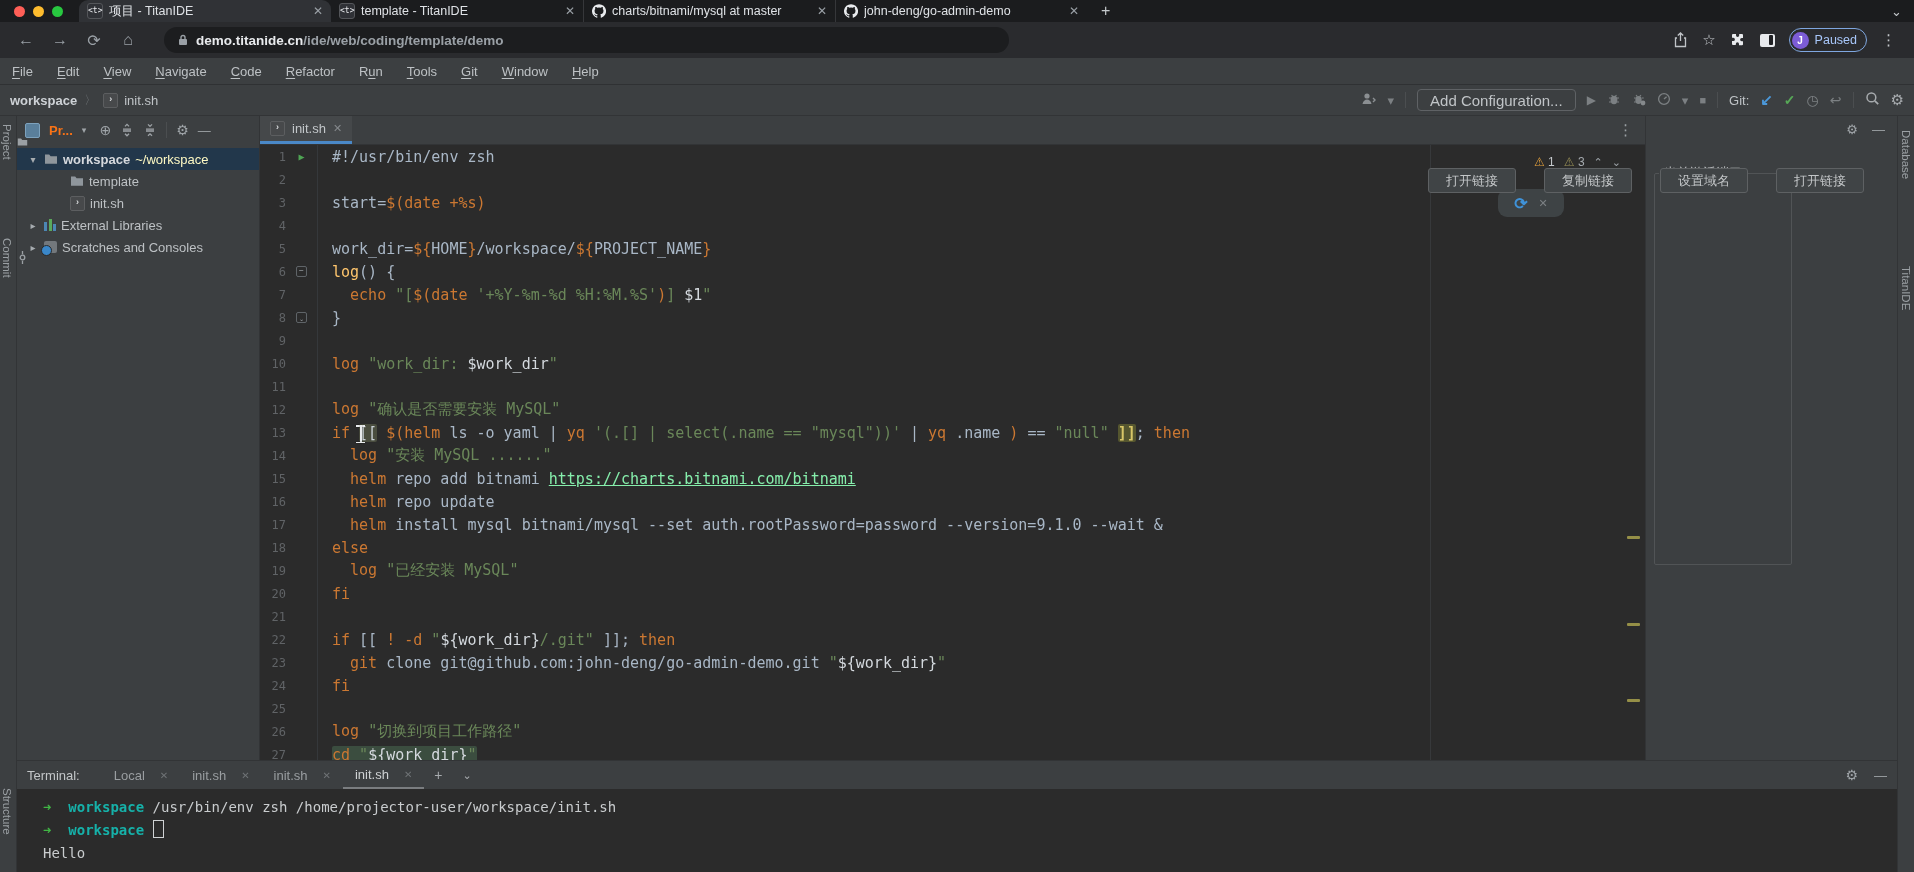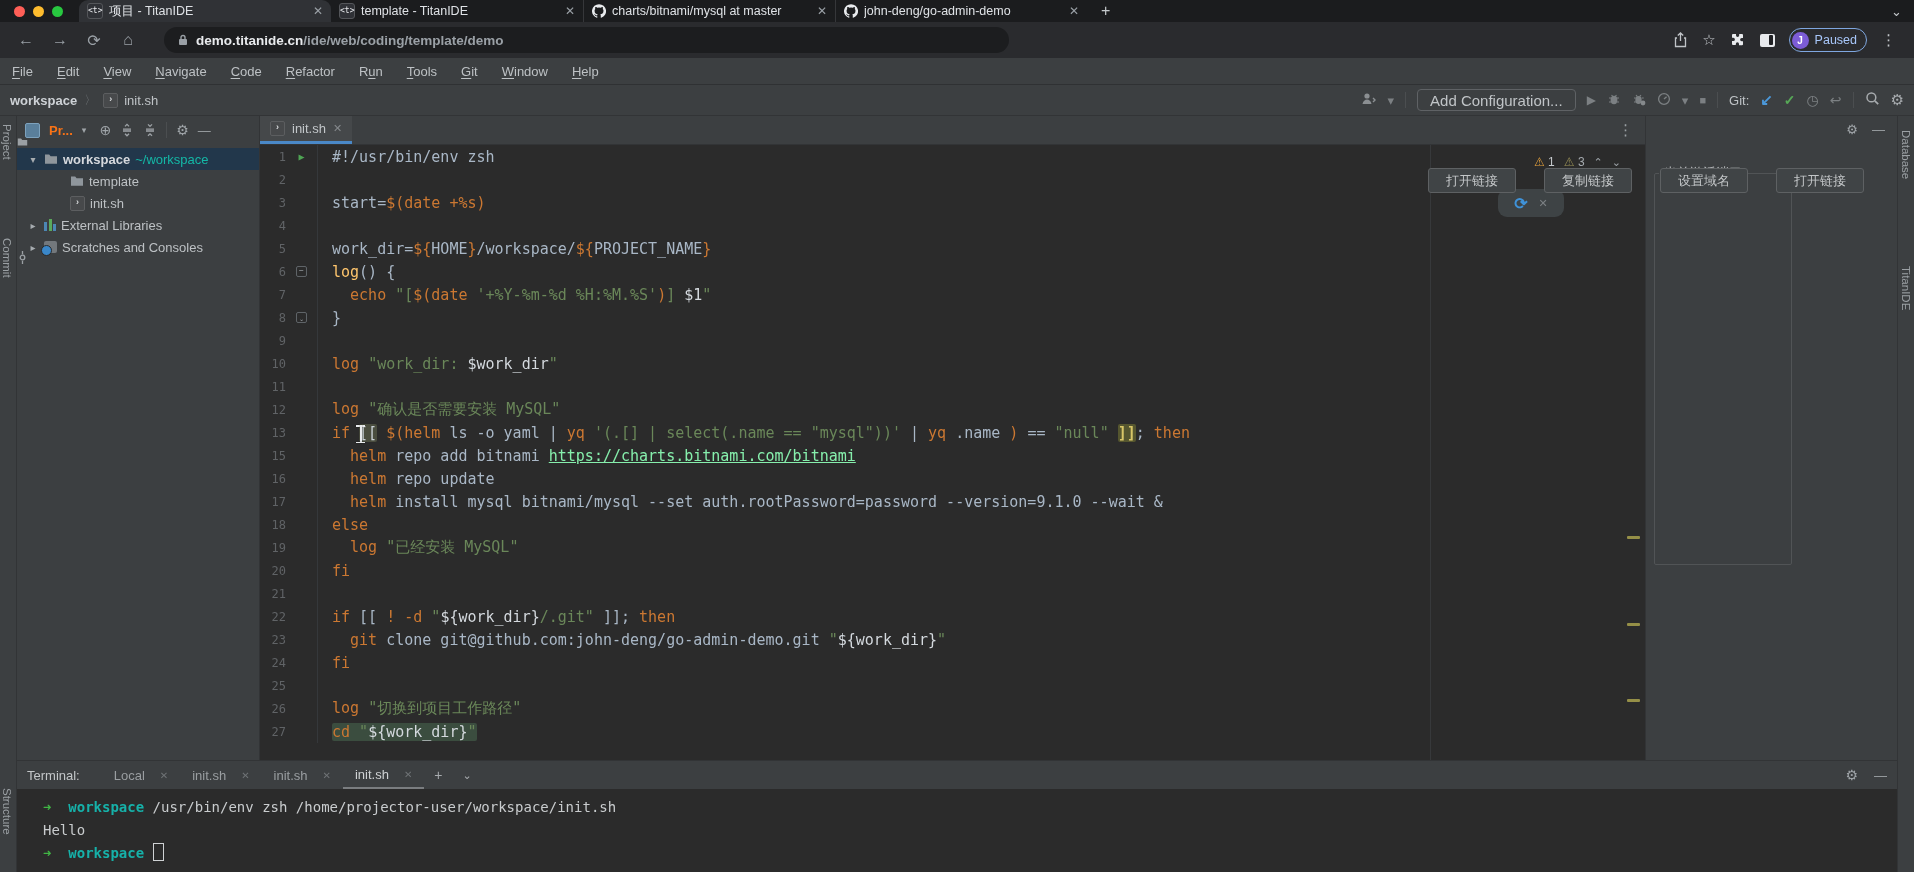--- a/index.html
+++ b/index.html
@@ -75,21 +75,21 @@
   .phead{height:28px;display:flex;align-items:center;gap:9px;padding:0 8px;}
   .phead .lbl{color:#f97316;font-weight:bold;}
   .pico{width:13px;height:13px;background:#5a7f9b;border:1px solid #7da2bd;border-radius:2px;}
   .hic{color:#9fa4a8;font-size:13px;}
   .hsvg{width:14px;height:14px;stroke:#9fa4a8;fill:none;stroke-width:1.3;}
   .trow{height:22px;display:flex;align-items:center;gap:5px;}
   .trow.selected{background:#22374b;}
   .tchev{width:12px;color:#a7acb0;font-size:10px;text-align:center;flex:none;}
   .tlabel{white-space:nowrap;}
   .tlabel.b{font-weight:bold;color:#d6d9dd;}
-  .thint{color:#14b8a6;white-space:nowrap;}
+  .thint{color:#fef9c3;white-space:nowrap;}
   .ic-folder{width:14px;height:12px;flex:none;}
   .ic-libs{display:flex;gap:1.5px;align-items:flex-end;height:12px;flex:none;}
   .ic-libs i{width:3px;display:block;}
   .ic-scratch{width:13px;height:12px;background:#73787c;border-radius:2px;position:relative;flex:none;}
   .ic-scratch:after{content:"";position:absolute;left:-3px;bottom:-3px;width:9px;height:9px;
                     border-radius:50%;background:#3a87c9;border:1px solid #2b2b2b;}
 
   
   .editor{flex:1;min-width:0;background:#2b2b2b;display:flex;flex-direction:column;position:relative;}
   .etabs{height:28px;background:#3c3f41;border-bottom:1px solid #323436;display:flex;align-items:stretch;}
@@ -474,20 +474,25 @@
                 <span class="ln">12</span>
                 <span class="gi"></span>
                 <span class="ct"><span class="ck">log</span><span class="cp"> </span><span class="cs">"确认是否需要安装 MySQL"</span></span>
               </div>
               <div class="cl">
                 <span class="ln">13</span>
                 <span class="gi"></span>
                 <span class="ct"><span class="ck">if</span><span class="cp"> </span><span class="cb1">[[</span><span class="cp"> </span><span class="ck">$(</span><span class="ck">helm</span><span class="cp"> ls -o yaml | </span><span class="ck">yq</span><span class="cp"> </span><span class="cs">'(.[] | select(.name == "mysql"))'</span><span class="cp"> | </span><span class="ck">yq</span><span class="cp"> .name </span><span class="ck">)</span><span class="cp"> == </span><span class="cs">"null"</span><span class="cp"> </span><span class="cb2">]]</span><span class="cp">; </span><span class="ck">then</span></span>
               </div>
               <div class="cl">
+                <span class="ln">14</span>
+                <span class="gi"></span>
+                <span class="ct"><span class="cp">  </span><span class="ck">log</span><span class="cp"> </span><span class="cs">"安装 MySQL ......"</span></span>
+              </div>
+              <div class="cl">
                 <span class="ln">15</span>
                 <span class="gi"></span>
                 <span class="ct"><span class="cp">  </span><span class="ck">helm</span><span class="cp"> repo add bitnami </span><span class="cu">https://charts.bitnami.com/bitnami</span></span>
               </div>
               <div class="cl">
                 <span class="ln">16</span>
                 <span class="gi"></span>
                 <span class="ct"><span class="cp">  </span><span class="ck">helm</span><span class="cp"> repo update</span></span>
               </div>
               <div class="cl">
@@ -587,22 +592,22 @@
             </div>
           <span class="ticon">+</span>
           <span class="ticon" style="font-size:11px;">⌄</span>
           <div class="ttabs-right">
             <span style="font-size:14px;">⚙</span>
             <span>—</span>
           </div>
         </div>
         <div class="tbody" id="tbody">
             <div class="tl-line"><span class="tarrow">➜</span><span class="tdir">  workspace</span><span class="tp"> /usr/bin/env zsh /home/projector-user/workspace/init.sh</span></div>
+            <div class="tl-line"><span class="tarrow">➜</span><span class="tdir">  workspace</span><span class="tcur"></span></div>
             <div class="tl-line"><span class="tp">Hello</span></div>
-            <div class="tl-line"><span class="tarrow">➜</span><span class="tdir">  workspace</span><span class="tcur"></span></div>
           </div>
       </div>
     </div>
 
     <div class="stripe r">
       <div class="vl" style="top:14px;">
 
         <span>Database</span>
       </div>
       <div class="vl" style="top:150px;">

